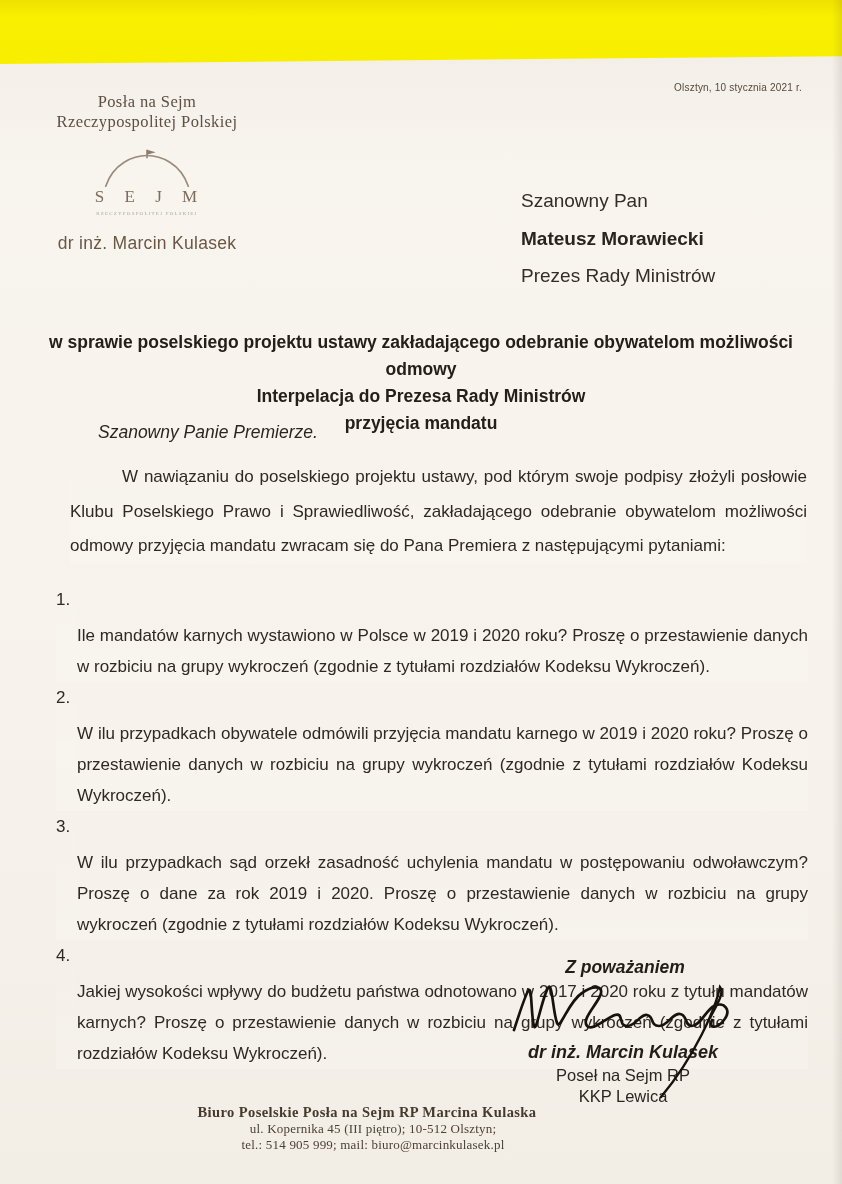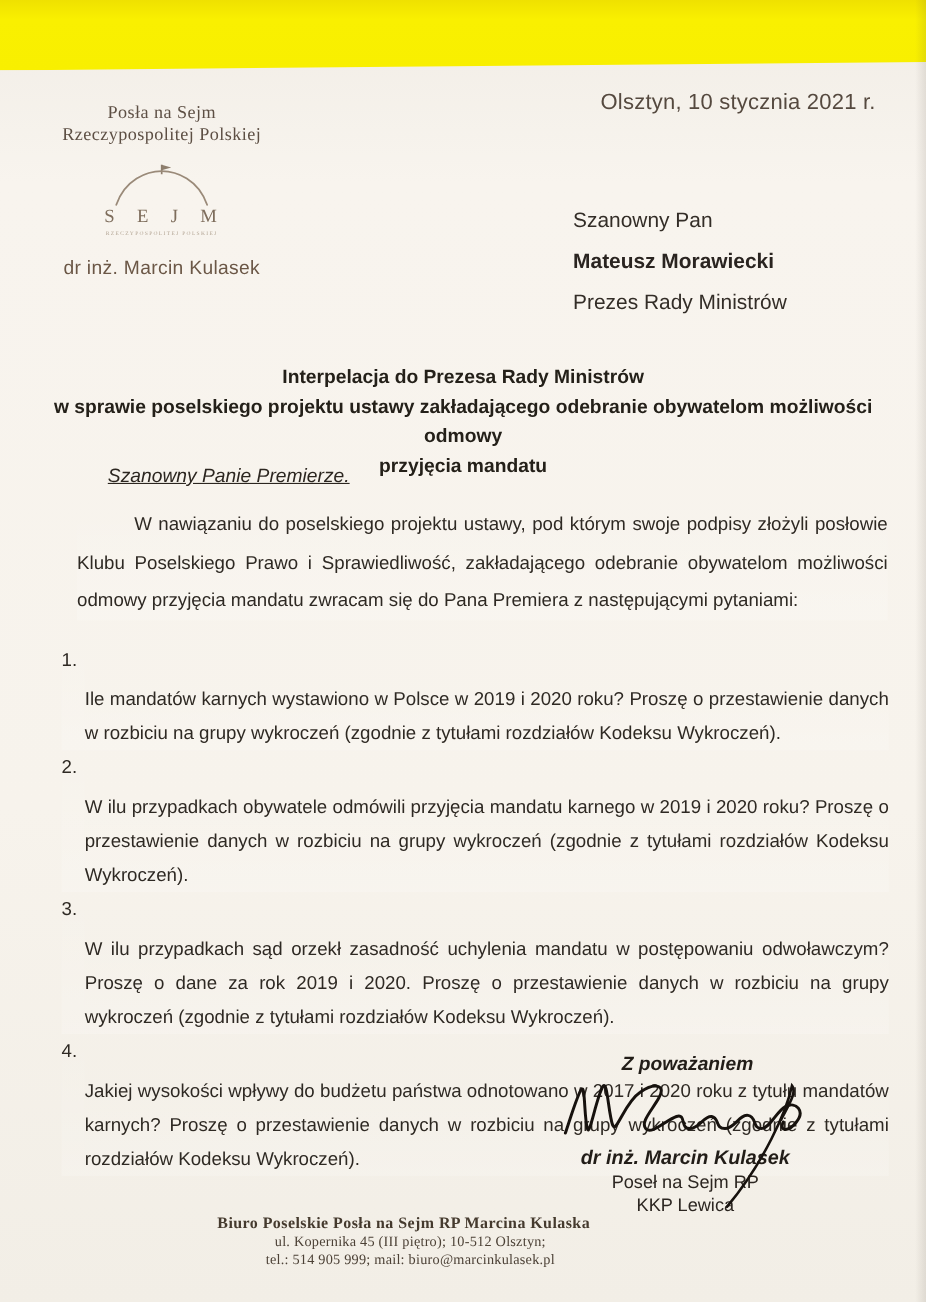--- a/index.html
+++ b/index.html
@@ -38,33 +38,33 @@
   .lh-subtext{
     font-size:5px;letter-spacing:1.2px;color:#b3a594;margin-top:4px;
     filter:blur(0.4px);white-space:nowrap;
   }
   .lh-name{
     font-family:"Liberation Sans",sans-serif;font-size:17.5px;color:#6b5746;
     margin-top:17px;letter-spacing:0.3px;
   }
   
   .dateline{
-    position:absolute;left:540px;top:82px;width:262px;text-align:center;
-    font-size:20px;color:#55493f;letter-spacing:0.2px;
+    position:absolute;left:540px;top:82px;width:262px;text-align:right;
+    font-size:10px;color:#55493f;letter-spacing:0.2px;
   }
   .recipient{position:absolute;left:521px;top:182px;font-size:19px;line-height:37.5px;color:#332d27;}
   .recipient .bold{font-weight:bold;color:#2a2420;}
   
   .subject{
     position:absolute;left:30px;top:329px;width:782px;text-align:center;
     font-weight:bold;font-size:17.5px;line-height:27px;color:#242019;
   }
   
   .greeting{
-    position:absolute;left:98px;top:422px;font-style:italic;font-size:17.5px;color:#2c2620;text-decoration:underline;
+    position:absolute;left:98px;top:422px;font-style:italic;font-size:17.5px;color:#2c2620;
   }
   .intro{
     position:absolute;left:70px;top:460px;width:737px;
     font-size:17px;line-height:34.5px;text-align:justify;text-indent:52px;color:#2e2923;
   }
   .questions{position:absolute;left:56px;top:584px;width:752px;}
   .q-item{display:flex;font-size:17px;line-height:31px;color:#2e2923;}
   .q-num{width:21px;flex:0 0 21px;}
   .q-text{flex:1;text-align:justify;padding-left:0;margin-top:36px;}
   .intro, .q-text, .q-num{
@@ -114,22 +114,22 @@
 
   <div class="dateline">Olsztyn, 10 stycznia 2021 r.</div>
 
   <div class="recipient">
     <div>Szanowny Pan</div>
     <div class="bold">Mateusz Morawiecki</div>
     <div>Prezes Rady Ministrów</div>
   </div>
 
   <div class="subject">
+    <div>w sprawie poselskiego projektu ustawy zakładającego odebranie obywatelom możliwości odmowy</div>
     <div>Interpelacja do Prezesa Rady Ministrów</div>
-    <div>w sprawie poselskiego projektu ustawy zakładającego odebranie obywatelom możliwości odmowy</div>
     <div>przyjęcia mandatu</div>
   </div>
 
   <div class="greeting">Szanowny Panie Premierze.</div>
 
   <div class="intro">W nawiązaniu do poselskiego projektu ustawy, pod którym swoje podpisy złożyli posłowie Klubu Poselskiego Prawo i Sprawiedliwość, zakładającego odebranie obywatelom możliwości odmowy przyjęcia mandatu zwracam się do Pana Premiera z następującymi pytaniami:</div>
 
   <div class="questions">
     <div class="q-item">
       <div class="q-num">1.</div>

